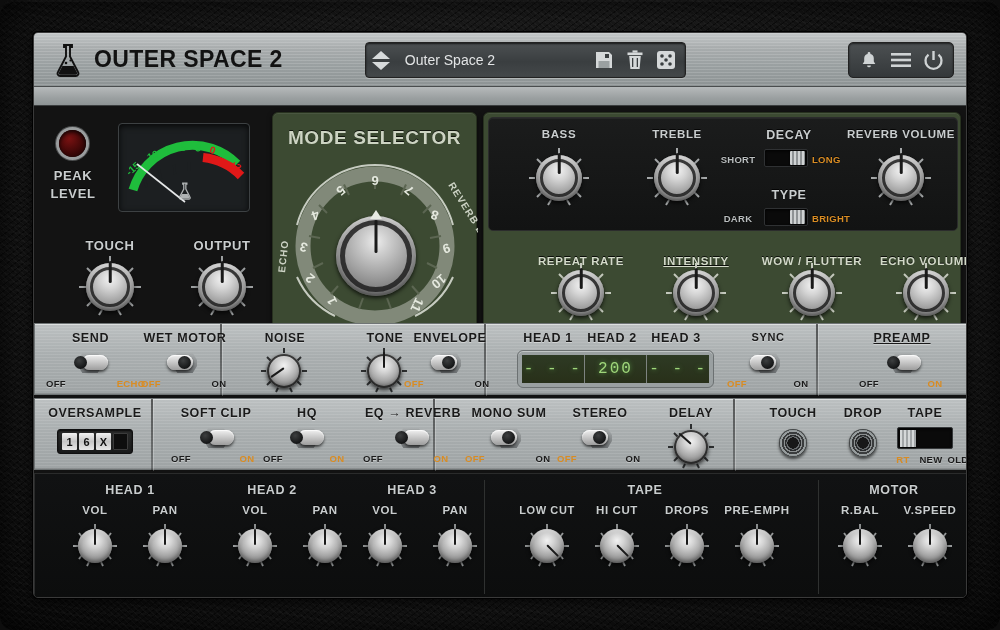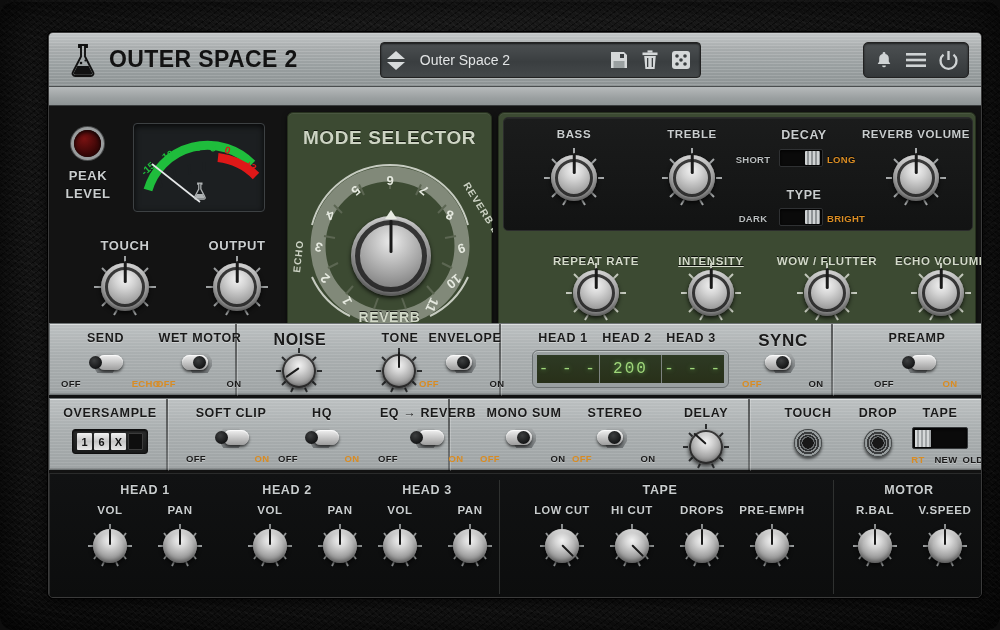--- a/index.html
+++ b/index.html
@@ -15,21 +15,21 @@
       repeating-linear-gradient(-37deg, rgba(0,0,0,.45) 0 1px, transparent 1px 5px),
       repeating-linear-gradient(11deg, rgba(255,255,255,.018) 0 2px, transparent 2px 7px),
       radial-gradient(ellipse at 50% 40%, #2a2a2a 0%, #171717 55%, #0a0a0a 100%);
     border-radius: 14px;
   }
   .tolex::after {
     content:""; position:absolute; inset:0; border-radius:14px;
     box-shadow: inset 0 0 40px rgba(0,0,0,.85), inset 0 2px 1px rgba(255,255,255,.06);
   }
   .chassis {
-    position: absolute; left: 48px; top: 32px; width: 934px; height: 566px;
+    position: absolute; left: 33px; top: 32px; width: 934px; height: 566px;
     background: #121212;
     border: 1px solid #3a3a3a;
     border-radius: 5px;
     box-shadow: 0 0 0 1px #000, 0 4px 14px rgba(0,0,0,.8);
     overflow: hidden;
   }
 
   
   .header {
     position: relative; height: 54px;
@@ -435,21 +435,20 @@
 
       <div class="knob" style="position:absolute; left:63px; top:103px; width:80px; height:80px;">
         <div class="body" style="inset:0; background:radial-gradient(circle at 50% 32%, #ececec 0%, #cfcfcf 18%, #a0a0a0 50%, #757575 78%, #909090 100%);"></div>
         <div class="ring" style="inset:4px; border-width:5px;"></div>
         <div class="ptr" style="height:33px; top:5%; width:3px; transform:translateX(-50%) rotate(0deg);"></div>
       </div>
       <svg width="14" height="10" viewBox="0 0 14 10" style="position:absolute;left:96px;top:97px;">
         <path d="M7 0 L13 9 L1 9 Z" fill="#e7eae2"></path>
       </svg>
 
-      <div class="lbl lbl-green" style="position:absolute; bottom:30px; width:100%; font-size:14px;">REVERB</div>
       <div class="lbl lbl-green" style="position:absolute; bottom:12px; width:100%; font-size:14px;">ONLY</div>
     </div>
 
     <div class="green" style="left:449px; top:6px; width:478px; height:244px;">
 
       <div class="blackpanel" style="left:4px; top:4px; width:470px; height:114px;"></div>
 
       <div class="lbl" style="position:absolute; left:20px; top:15px; width:110px;">BASS</div>
       <div class="knob" style="position:absolute; left:45px; top:35px; width:60px; height:60px;">
         <svg class="ticks" viewBox="0 0 60 60">
@@ -622,21 +621,21 @@
 
     <div class="lbl-dark" style="position:absolute; left:95px; top:7px; width:110px; font-size:12.5px;">WET MOTOR</div>
     <div class="tog left" style="left:132px; top:28px;">
       <div class="base"></div>
       <div class="lever"></div>
       <div class="cap"></div>
     </div>
     <div class="lbl-dark tiny on-amber" style="position:absolute; left:100px; top:54px; width:32px; text-shadow:none;">OFF</div>
     <div class="lbl-dark tiny" style="position:absolute; left:168px; top:54px; width:32px;">ON</div>
 
-    <div class="lbl-dark" style="position:absolute; left:205px; top:7px; width:90px; font-size:16px;">NOISE</div>
+    <div class="lbl-dark" style="position:absolute; left:205px; top:7px; width:90px; font-size:12px;">NOISE</div>
     <div class="knob small" style="position:absolute; left:226px; top:24px; width:46px; height:46px;">
       <svg class="ticks" viewBox="0 0 46 46">
         <g stroke="#2c2e2f" stroke-width="2">
           <line x1="23" y1="0" x2="23" y2="5"></line>
             <line x1="6" y1="9" x2="10" y2="13"></line>
           <line x1="40" y1="9" x2="36" y2="13"></line>
             <line x1="0" y1="23" x2="5" y2="23"></line>
           <line x1="46" y1="23" x2="41" y2="23"></line>
             <line x1="6" y1="37" x2="10" y2="33"></line>
           <line x1="40" y1="37" x2="36" y2="33"></line>
@@ -680,30 +679,30 @@
 
     <div class="lbl-dark" style="position:absolute; left:473px; top:7px; width:80px; font-size:12.5px;">HEAD 1</div>
     <div class="lbl-dark" style="position:absolute; left:537px; top:7px; width:80px; font-size:12.5px;">HEAD 2</div>
     <div class="lbl-dark" style="position:absolute; left:601px; top:7px; width:80px; font-size:12.5px;">HEAD 3</div>
     <div class="lcd-frame" style="left:482px; top:26px; width:197px; height:38px;">
       <div class="lcd-cell">- - -</div>
       <div class="lcd-cell">200</div>
       <div class="lcd-cell">- - -</div>
     </div>
 
-    <div class="lbl-dark" style="position:absolute; left:688px; top:7px; width:90px; font-size:17px;">SYNC</div>
+    <div class="lbl-dark" style="position:absolute; left:688px; top:7px; width:90px; font-size:11px;">SYNC</div>
     <div class="tog left" style="left:715px; top:28px;">
       <div class="base"></div>
       <div class="lever"></div>
       <div class="cap"></div>
     </div>
     <div class="lbl-dark tiny on-amber" style="position:absolute; left:686px; top:54px; width:32px; text-shadow:none;">OFF</div>
     <div class="lbl-dark tiny" style="position:absolute; left:750px; top:54px; width:32px;">ON</div>
 
-    <div class="lbl-dark" style="position:absolute; left:812px; top:7px; width:110px; font-size:12.5px;">PREAMP</div>
+    <div class="lbl-dark" style="position:absolute; left:812px; top:7px; width:110px; font-size:12.5px;text-decoration:underline;">PREAMP</div>
     <div class="tog right" style="left:850px; top:28px;">
       <div class="base"></div>
       <div class="lever"></div>
       <div class="cap"></div>
     </div>
     <div class="lbl-dark tiny" style="position:absolute; left:818px; top:54px; width:32px;">OFF</div>
     <div class="lbl-dark tiny on-amber" style="position:absolute; left:884px; top:54px; width:32px; text-shadow:none;">ON</div>
   </div>
 
   <div class="strip-grey" style="left:0; top:365px; width:934px; height:72px;">

